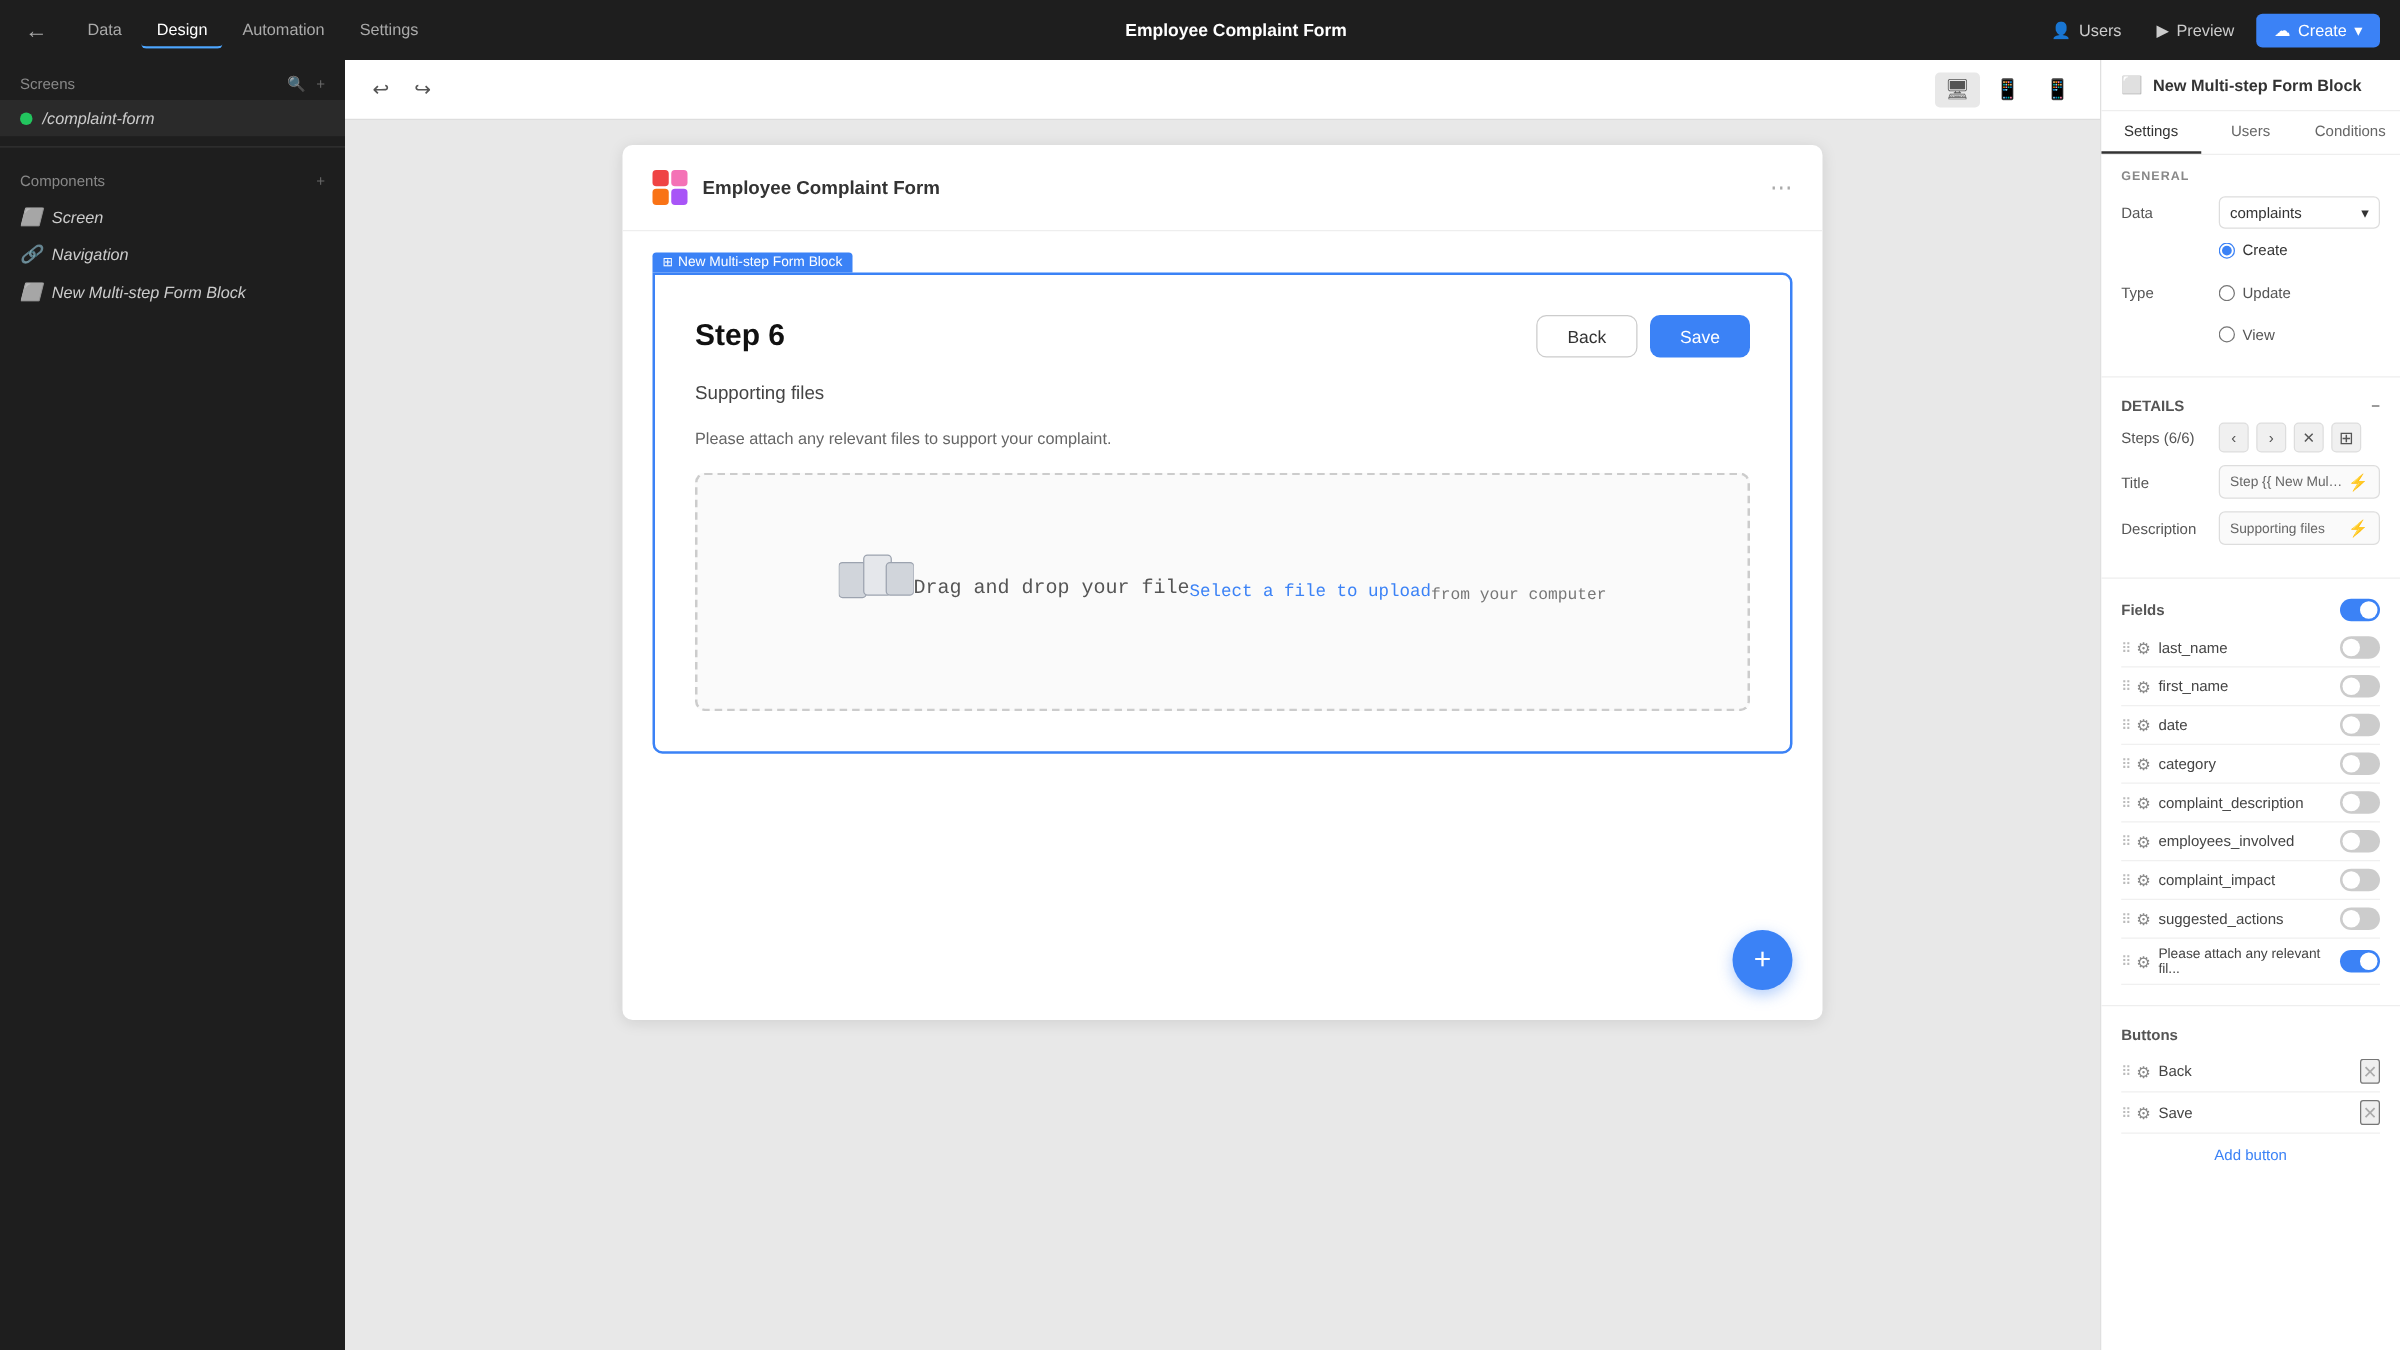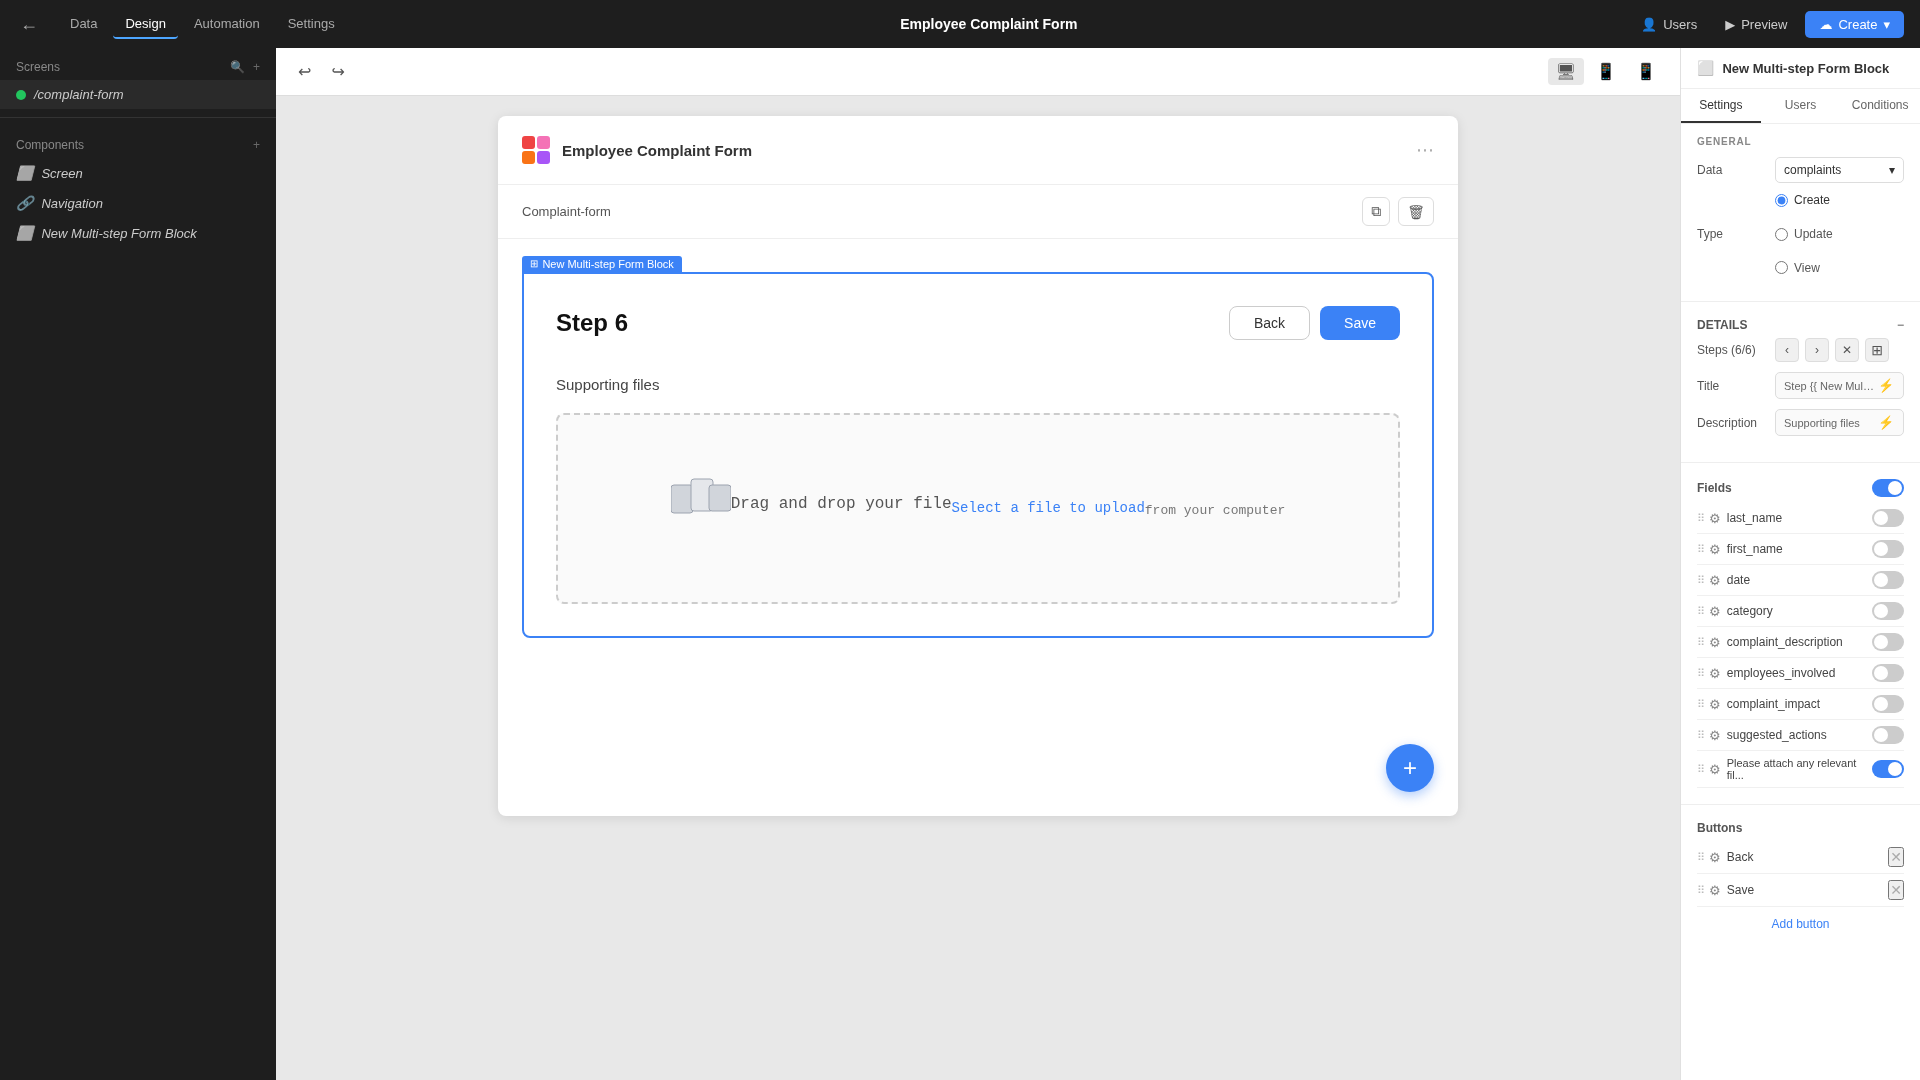--- a/index.html
+++ b/index.html
@@ -45,21 +45,21 @@
     .form-header-dots { margin-left: auto; color: #aaa; font-size: 18px; }
 
     .form-subheader { padding: 12px 24px; border-bottom: 1px solid #eee; display: flex; align-items: center; justify-content: space-between; }
     .form-breadcrumb { font-size: 13px; color: #555; }
     .form-actions { display: flex; gap: 8px; }
     .form-action-btn { background: none; border: 1px solid #ddd; border-radius: 6px; padding: 5px 8px; cursor: pointer; color: #555; font-size: 14px; }
 
     .form-block-label { background: #3b82f6; color: #fff; font-size: 11px; padding: 2px 8px; display: inline-flex; align-items: center; gap: 4px; border-radius: 3px 3px 0 0; margin: 0 24px; }
 
     .form-step-container { border: 2px solid #3b82f6; margin: 0 24px 24px; border-radius: 0 8px 8px 8px; padding: 32px; }
-    .step-header { display: flex; align-items: center; justify-content: space-between; margin-bottom: 36px; }
+    .step-header { display: flex; align-items: center; justify-content: space-between; margin-bottom: 20px; }
     .step-title { font-size: 24px; font-weight: 700; color: #111; }
     .step-btns { display: flex; gap: 10px; }
     .step-back-btn { background: #fff; border: 1.5px solid #ccc; border-radius: 8px; padding: 8px 24px; cursor: pointer; font-size: 14px; font-weight: 500; color: #333; }
     .step-save-btn { background: #3b82f6; border: none; border-radius: 8px; padding: 8px 24px; cursor: pointer; font-size: 14px; font-weight: 500; color: #fff; }
 
     .step-subtitle { font-size: 15px; color: #444; margin-bottom: 20px; }
     .step-desc { font-size: 13px; color: #666; margin-bottom: 20px; }
 
     .dropzone { border: 2px dashed #ccc; border-radius: 8px; padding: 60px 20px; display: flex; flex-direction: row; align-items: center; justify-content: center; background: #fafafa; font-family: Liberation Mono, monospace; }
     .dropzone-icon { font-size: 36px; color: #bbb; margin-bottom: 16px; }
@@ -198,44 +198,38 @@
               <div style="background:#ef4444;border-radius:3px;"></div>
               <div style="background:#f472b6;border-radius:3px;"></div>
               <div style="background:#f97316;border-radius:3px;"></div>
               <div style="background:#a855f7;border-radius:3px;"></div>
             </div>
           </div>
           <span class="form-header-title">Employee Complaint Form</span>
           <span class="form-header-dots">⋯</span>
         </div>
 
-        <div class="form-subheader">
-          <span class="form-breadcrumb">Complaint-form</span>
-          <div class="form-actions">
-            <button class="form-action-btn">⧉</button>
-            <button class="form-action-btn">🗑</button>
-          </div>
-        </div>
 
         <div style="margin-top: 16px;">
           <div class="form-block-label">
             <span style="font-size:10px;">⊞</span>
             <span>New Multi-step Form Block</span>
           </div>
         </div>
 
         <div class="form-step-container">
           <div class="step-header">
             <span class="step-title">Step 6</span>
             <div class="step-btns">
               <button class="step-back-btn">Back</button>
               <button class="step-save-btn">Save</button>
             </div>
           </div>
           <div class="step-subtitle">Supporting files</div>
+          <div class="step-desc">Please attach any relevant files to support your complaint.</div>
 
           <div class="dropzone">
             <div class="dropzone-icon">
               <svg width="60" height="40" viewBox="0 0 60 40" fill="none" xmlns="http://www.w3.org/2000/svg">
                 <rect x="0" y="10" width="22" height="28" rx="3" fill="#d1d5db" stroke="#9ca3af" stroke-width="1"></rect>
                 <rect x="20" y="4" width="22" height="32" rx="3" fill="#e5e7eb" stroke="#9ca3af" stroke-width="1"></rect>
                 <rect x="38" y="10" width="22" height="26" rx="3" fill="#d1d5db" stroke="#9ca3af" stroke-width="1"></rect>
               </svg>
             </div>
             <div class="dropzone-text">Drag and drop your file</div>

